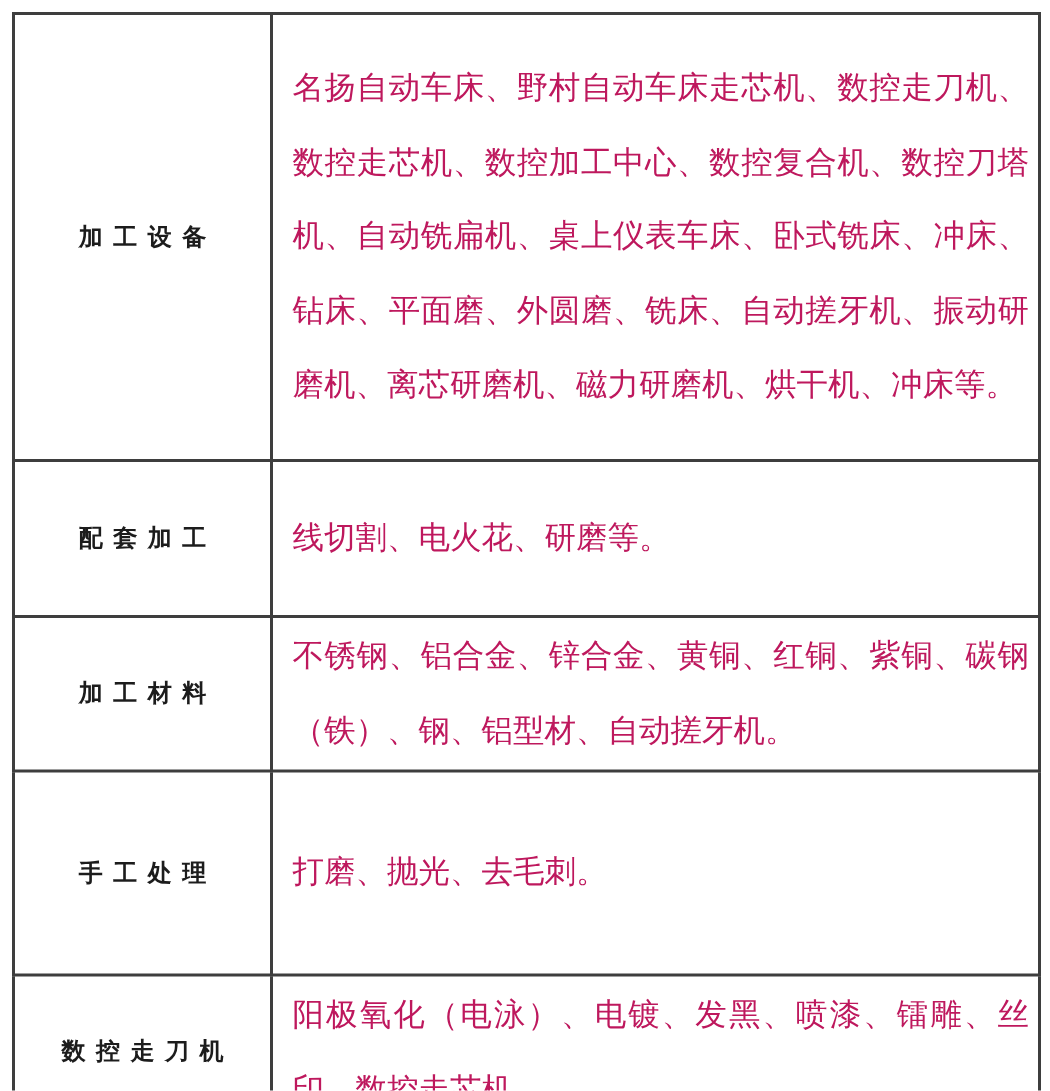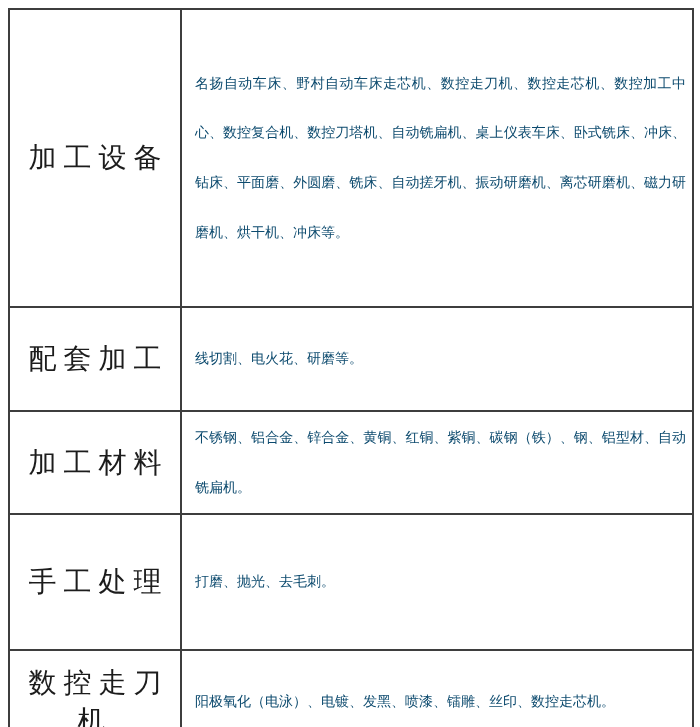--- a/index.html
+++ b/index.html
@@ -25,33 +25,34 @@
     background: #ffffff;
   }
   .doc-table td {
     border: 2px solid #3e3e3e;
     vertical-align: middle;
     box-sizing: border-box;
   }
   .label-cell {
     width: 172px;
     text-align: center;
-    font-size: 28px;
+    font-size: 16px;
     letter-spacing: 7px;
     text-indent: 7px;
     color: #1c1c1c;
     padding: 0;
+    font-weight: bold;
   }
   .content-cell {
-    font-size: 14px;
+    font-size: 21px;
     line-height: 49.6px;
     text-align: justify;
     text-justify: inter-character;
     padding: 0 6px 0 13px;
-    color: #0c4a6e;
+    color: #be185d;
   }
   tr.row-equipment   { height: 298px; }
   tr.row-support     { height: 104px; margin-top: 31px; }
   tr.row-materials   { height: 103px; }
   tr.row-manual      { height: 136px; }
   tr.row-surface     { height: 103px; }
 </style>
 </head>
 <body>
 
@@ -60,21 +61,21 @@
     <tr class="row-equipment">
       <td class="label-cell">加工设备</td>
       <td class="content-cell">名扬自动车床、野村自动车床走芯机、数控走刀机、数控走芯机、数控加工中心、数控复合机、数控刀塔机、自动铣扁机、桌上仪表车床、卧式铣床、冲床、钻床、平面磨、外圆磨、铣床、自动搓牙机、振动研磨机、离芯研磨机、磁力研磨机、烘干机、冲床等。</td>
     </tr>
     <tr class="row-support">
       <td class="label-cell">配套加工</td>
       <td class="content-cell">线切割、电火花、研磨等。</td>
     </tr>
     <tr class="row-materials">
       <td class="label-cell">加工材料</td>
-      <td class="content-cell">不锈钢、铝合金、锌合金、黄铜、红铜、紫铜、碳钢（铁）、钢、铝型材、自动铣扁机。</td>
+      <td class="content-cell">不锈钢、铝合金、锌合金、黄铜、红铜、紫铜、碳钢（铁）、钢、铝型材、自动搓牙机。</td>
     </tr>
     <tr class="row-manual">
       <td class="label-cell">手工处理</td>
       <td class="content-cell">打磨、抛光、去毛刺。</td>
     </tr>
     <tr class="row-surface">
       <td class="label-cell">数控走刀机</td>
       <td class="content-cell">阳极氧化（电泳）、电镀、发黑、喷漆、镭雕、丝印、数控走芯机。</td>
     </tr>
   </tbody>

